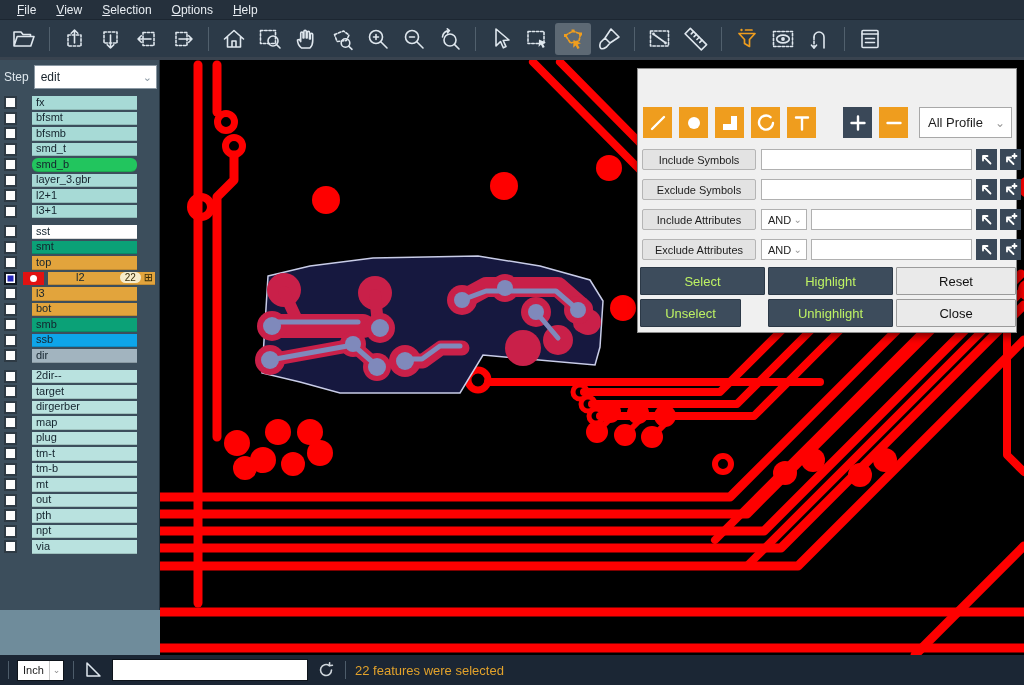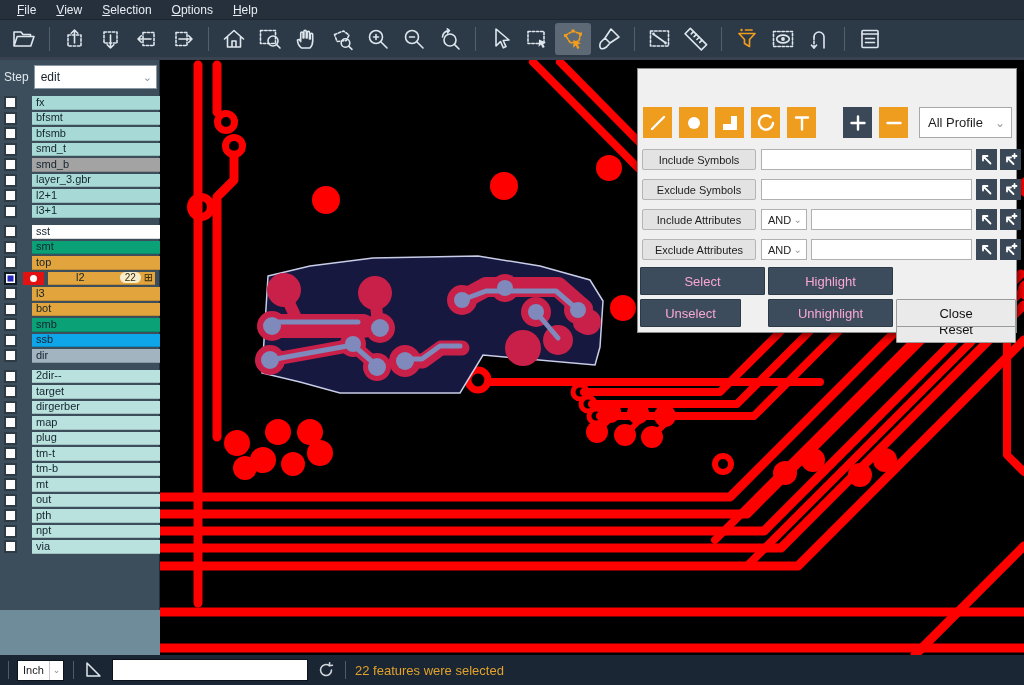--- a/index.html
+++ b/index.html
@@ -39,21 +39,21 @@
     font-size:12px; color:#17222b; }
   #step-select .chev { color:#8a98a3; font-size:11px; }
   #layer-list { position:absolute; left:0; top:35px; width:160px; }
   .layer-row { position:relative; height:15.5px; }
   .layer-check { position:absolute; left:4px; top:1px; width:13px; height:13px;
     background:#fdfdfd; border:2px solid #2e3a44; }
   .layer-check.checked { background:#2527bd; box-shadow:inset 0 0 0 1.5px #fff; border-color:#101820; }
   .layer-indicator { position:absolute; left:23px; top:1px; width:21px; height:13px; background:#e21212;
     display:flex; align-items:center; justify-content:center; }
   .layer-indicator .dot { width:7px; height:7px; border-radius:50%; background:#fff; }
-  .layer-chip { position:absolute; left:32px; top:1px; width:128px; height:13.5px;
+  .layer-chip { position:absolute; left:32px; top:1px; width:105px; height:13.5px;
     font-size:11px; line-height:13px; color:#14242e; padding-left:4px;
     display:flex; align-items:center; border-bottom:1px solid rgba(0,0,0,.15); }
   .layer-chip.shift { left:48px; width:107px;padding-left:28px; }
   .chip-label { flex:1; white-space:nowrap; overflow:hidden; }
   .chip-badge { background:#f7eccb; color:#3a2c08; border-radius:7px; font-size:10px;
     padding:0 5px; margin-right:3px; line-height:11px; }
   .chip-grid { font-size:11px; color:#3a2c08; margin-right:2px; line-height:11px; }
   .group-gap { height:5px; }
   #coord-panel { position:absolute; left:0; top:550px; width:160px; height:105px; background:#6f8c9b; }
   #coord-sep { position:absolute; left:4px; top:50px; width:150px; height:1px; background:#a3b7c1; }
@@ -99,21 +99,21 @@
   .frow-and .chev { color:#9a9a9a; font-size:10px; }
   .frow-input { position:absolute; top:0; height:21px; background:#fff; border:1px solid #b0b0b0; }
   .frow-input input { width:100%; height:100%; border:none; outline:none; font-size:11px; padding:0 4px;
     background:transparent; }
   .frow-arrow { position:absolute; top:0; width:21px; height:21px; background:#3a4858;
     display:flex; align-items:center; justify-content:center; }
   .frow-arrow svg { width:15px; height:15px; }
   .arrow-stroke { stroke:#fff; stroke-width:1.8; fill:none; stroke-linecap:round; stroke-linejoin:round; }
   .action-btn { position:absolute; height:28px; font-size:13px; display:flex; align-items:center;
     justify-content:center; border-radius:1px; }
-  .action-btn.dark { background:#3d4c5c; color:#f9a8d4; border:1px solid #2c3947; }
+  .action-btn.dark { background:#3d4c5c; color:#bef264; border:1px solid #2c3947; }
   .action-btn.light { background:#eaeaea; color:#111; border:1px solid #9b9b9b; }
 
   
   #statusbar { position:absolute; left:0; top:655px; width:1024px; height:30px; background:#1b2634;
     display:flex; align-items:center; }
   .sb-sep { width:1px; height:18px; background:#4d5c6a; flex:0 0 auto; }
   #units-select { width:47px; height:21px; background:#fff; margin-left:8px; display:flex;
     align-items:center; justify-content:space-between; font-size:11px; color:#1a1a1a;
     padding-left:5px; border:1px solid #0e141b; }
   #units-select .chev-box { width:14px; height:100%; border-left:1px solid #c9c9c9; color:#8a8a8a;
@@ -432,21 +432,21 @@
           </div>
         </div>
         <div class="layer-row">
           <div class="layer-check"></div>
           <div class="layer-chip" style="background: rgb(167, 218, 214);">
             <span class="chip-label">smd_t</span>
           </div>
         </div>
         <div class="layer-row">
           <div class="layer-check"></div>
-          <div class="layer-chip" style="background: #a3a3a3;">
+          <div class="layer-chip" style="background: #22c55e; border-radius: 6px;">
             <span class="chip-label">smd_b</span>
           </div>
         </div>
         <div class="layer-row">
           <div class="layer-check"></div>
           <div class="layer-chip" style="background: rgb(167, 218, 214);">
             <span class="chip-label">layer_3.gbr</span>
           </div>
         </div>
         <div class="layer-row">
@@ -710,21 +710,21 @@
             <svg viewBox="0 0 15 15">
               <path class="arrow-stroke" d="M10.5 12 L4 5.5 M4 9.5 V5.5 H8"></path>
               <path class="arrow-stroke" d="M11.5 2 V6 M9.5 4 H13.5"></path>
             </svg>
           </div>
         </div>
       </div>
     <div id="dlg-actions">
         <div class="action-btn dark" style="left: 2px; width: 125px; top: 198px;">Select</div>
         <div class="action-btn dark" style="left: 130px; width: 125px; top: 198px;">Highlight</div>
-        <div class="action-btn light" style="left: 258px; width: 120px; top: 198px; margin-top: 48px;">Reset</div>
+        <div class="action-btn light" style="left: 258px; width: 120px; top: 198px;">Reset</div>
         <div class="action-btn dark" style="left: 2px; width: 101px; top: 230px;">Unselect</div>
         <div class="action-btn dark" style="left: 130px; width: 125px; top: 230px;">Unhighlight</div>
         <div class="action-btn light" style="left: 258px; width: 120px; top: 230px;">Close</div>
       </div>
   </div>
 
   <div id="statusbar">
     <div class="sb-gap8"></div>
       <div class="sb-sep"></div>
     <div id="units-select">

